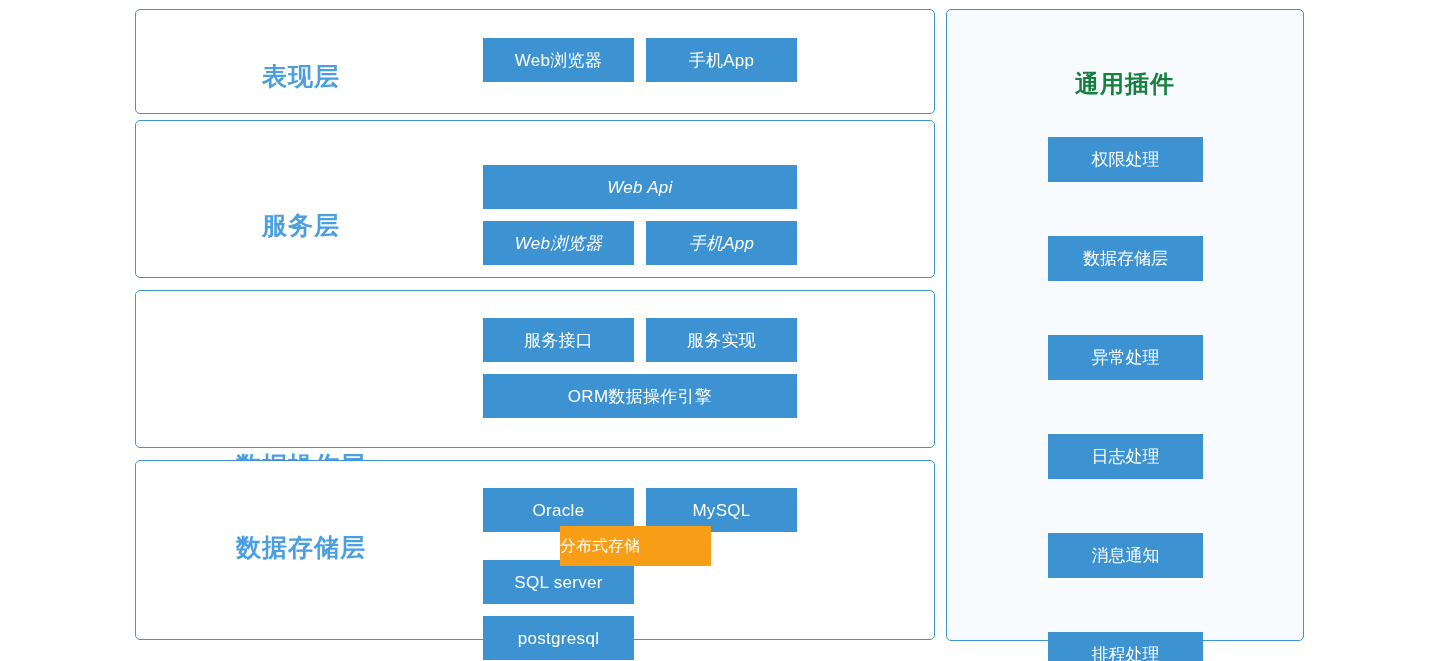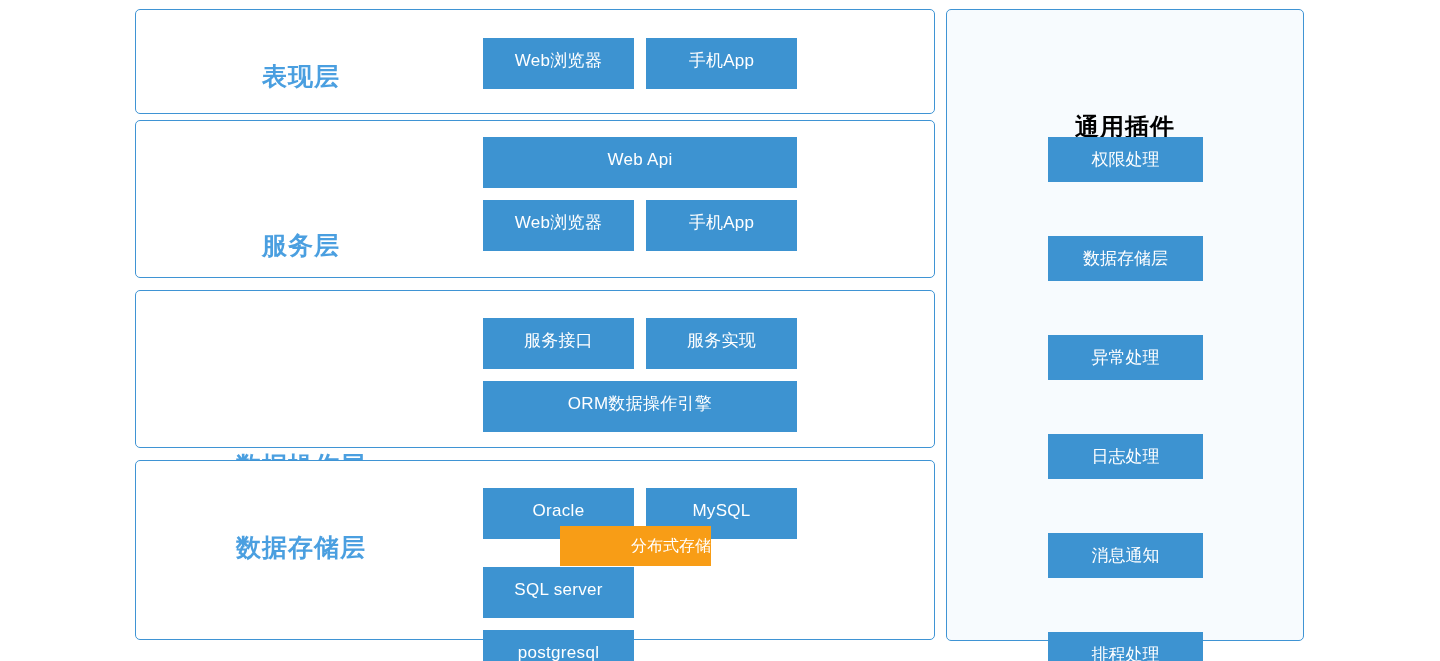--- a/index.html
+++ b/index.html
@@ -47,58 +47,58 @@
     display: flex;
     gap: 12px;
     justify-content: flex-start;
   }
   .row + .row { margin-top: 12px; }
 
   .blue-box {
     background: #3d93d1;
     color: #ffffff;
     font-size: 17px;
-    height: 51px;
+    height: 44px;
     line-height: 45px;
     text-align: center;
     white-space: nowrap;
     letter-spacing: 0.3px;
   }
   .bx-half { width: 151px; }
   .bx-full { width: 314px; }
 
   
   #panel-presentation { top: 9px;  height: 105px; padding-left: 40px; }
   #panel-presentation .layer-title { top: 50px; }
   #panel-presentation .blocks { top: 28px; }
 
   #panel-service { top: 120px; height: 158px; }
-  #panel-service .layer-title { top: 88px; margin-top: 20px; }
-  #panel-service .blocks { top: 16px; }
+  #panel-service .layer-title { top: 88px; }
+  #panel-service .blocks { top: 44px; font-style: italic; }
 
   #panel-dataop { top: 290px; height: 158px; padding-left: 48px; }
   #panel-dataop .layer-title { top: 158px; }
   #panel-dataop .blocks { top: 27px; }
 
   #panel-storage { top: 460px; height: 180px; }
   #panel-storage .layer-title { top: 70px; }
   #panel-storage .blocks { top: 27px; }
   #panel-storage .row + .row { margin-top: 28px; flex-direction: column; }
 
   .overlay-box {
     position: absolute;
     left: 560px;
     top: 526px;
     width: 151px;
     height: 40px;
     background: #f89d16;
     color: #ffffff;
     font-size: 16px;
     line-height: 40px;
-    text-align: right;
+    text-align: left;
     white-space: nowrap;
     z-index: 20;
   }
 
   
   #plugin-panel {
     position: absolute;
     left: 946px;
     top: 9px;
     width: 358px;
@@ -106,25 +106,24 @@
     background: #f7fbfe;
     border: 1.4px solid #3f94d4;
     border-radius: 5px;
   }
   #plugin-title {
     position: absolute;
     top: 58px;
     left: 0;
     width: 100%;
     text-align: center;
-    color: #000000;
+    color: #15803d;
     font-size: 24px;
     font-weight: bold;
     letter-spacing: 1px;
-    margin-top: 43px;
   }
   #plugin-list {
     position: absolute;
     top: 127px;
     left: 101px;
     width: 155px;
   }
   .plugin-item {
     width: 155px;
     height: 45px;

